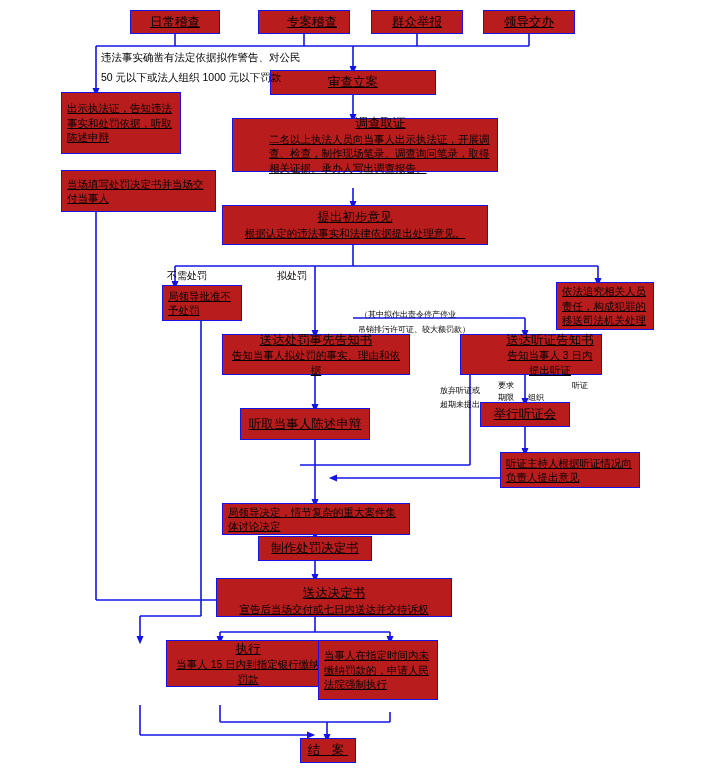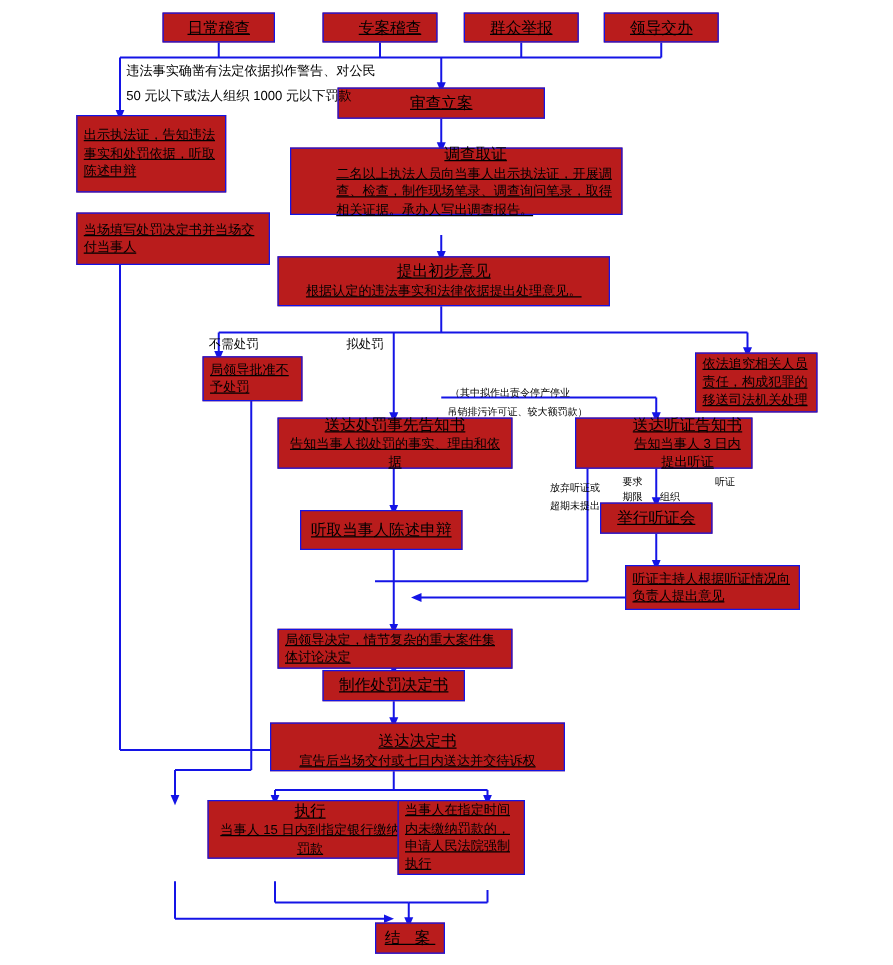--- a/index.html
+++ b/index.html
@@ -223,21 +223,21 @@
   <div class="node center" style="left:216px;top:578px;width:236px;height:39px;justify-content:flex-end;">
     <div class="ttl">送达决定书</div>
     <div class="body">宣告后当场交付或七日内送达并交待诉权</div>
   </div>
 
   <div class="node center" style="left:166px;top:640px;width:164px;height:47px;">
     <div class="ttl">执行</div>
     <div class="body">当事人 15 日内到指定银行缴纳罚款</div>
   </div>
 
-  <div class="node left" style="left:318px;top:640px;width:102px;height:60px;">
+  <div class="node left" style="left:318px;top:640px;width:120px;height:60px;">
     <div class="body">当事人在指定时间内未缴纳罚款的，申请人民法院强制执行</div>
   </div>
 
   <div class="node tonly" style="left:300px;top:738px;width:56px;height:25px;">
     <div class="ttl spaced">结 案</div>
   </div>
 
 </div>
 
 </body></html>

